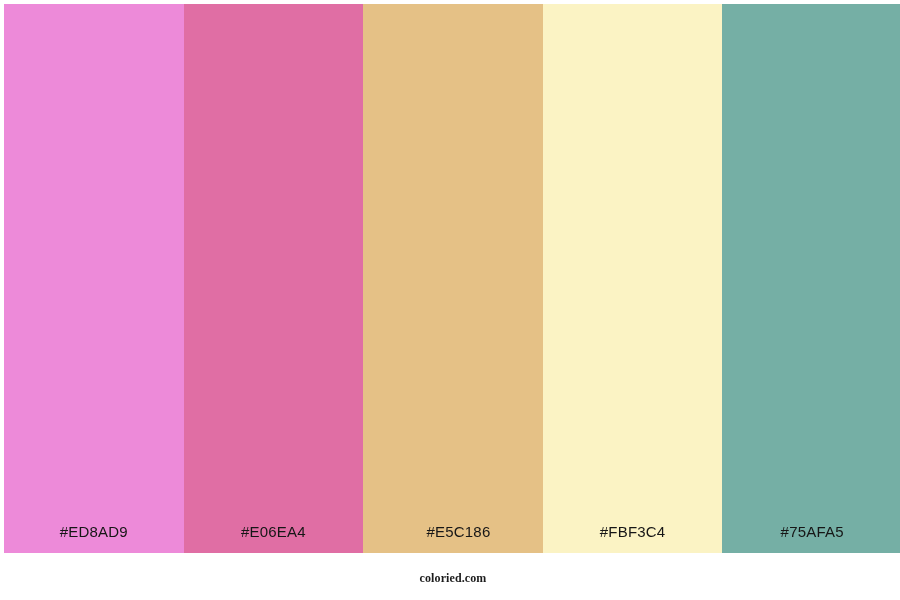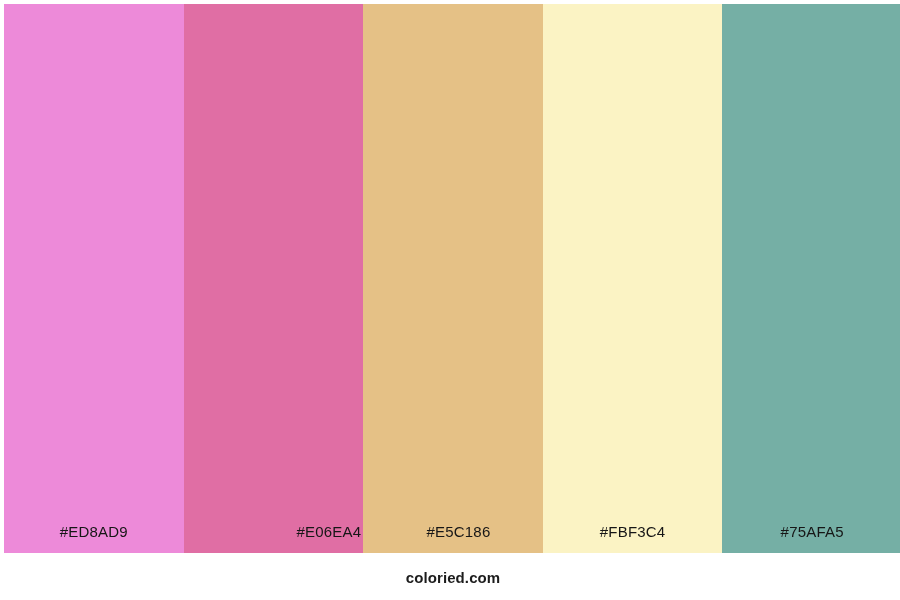--- a/index.html
+++ b/index.html
@@ -59,22 +59,22 @@
     width: 900px;
     height: 51px;
     flex: 0 0 51px;
     background: #ffffff;
     display: flex;
     align-items: center;
     justify-content: center;
   }
 
   #site-footer-text {
-    font-family: Liberation Sans, sans-serif;
-    font-size: 15px;
+    font-family: Liberation Serif, serif;
+    font-size: 12px;
     font-weight: 700;
     color: #1c1c1c;
     letter-spacing: 0.1px;
     line-height: 18px;
     text-align: left;
     user-select: none;
     white-space: nowrap;
   }
 </style>
 </head>
@@ -82,21 +82,21 @@
 
 <div id="palette-page">
 
   <div id="swatch-strip">
 
     <div class="swatch" style="background-color: rgb(237, 138, 217);">
       <span class="swatch-hex-label" style="color: rgb(22, 22, 22);">#ED8AD9</span>
     </div>
 
     <div class="swatch" style="background-color: rgb(224, 110, 164);">
-      <span class="swatch-hex-label" style="color: rgb(22, 22, 22); text-align: right;">#E06EA4</span>
+      <span class="swatch-hex-label" style="color: rgb(22, 22, 22);">#E06EA4</span>
     </div>
 
     <div class="swatch" style="background-color: rgb(229, 193, 134);">
       <span class="swatch-hex-label" style="color: rgb(22, 22, 22); margin-left: 11px;">#E5C186</span>
     </div>
 
     <div class="swatch" style="background-color: rgb(251, 243, 196);">
       <span class="swatch-hex-label" style="color: rgb(22, 22, 22); margin-top: 42px;">#FBF3C4</span>
     </div>
 

